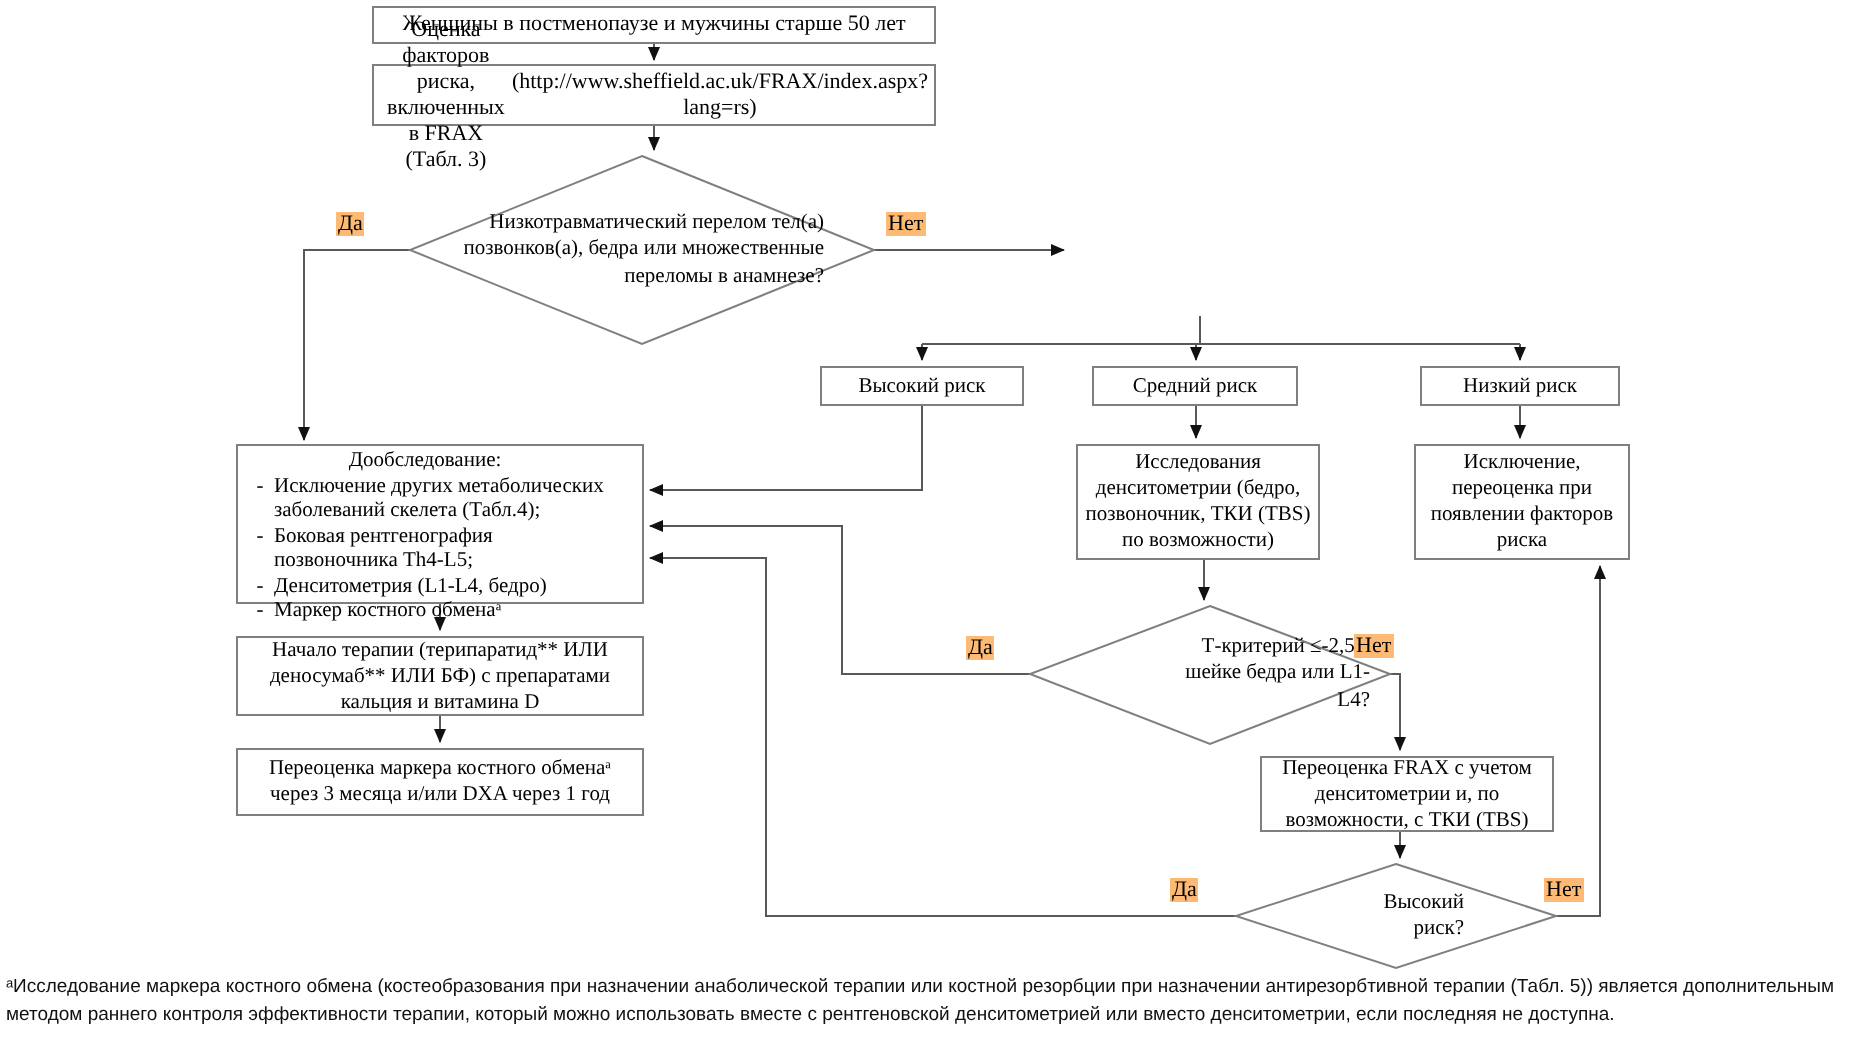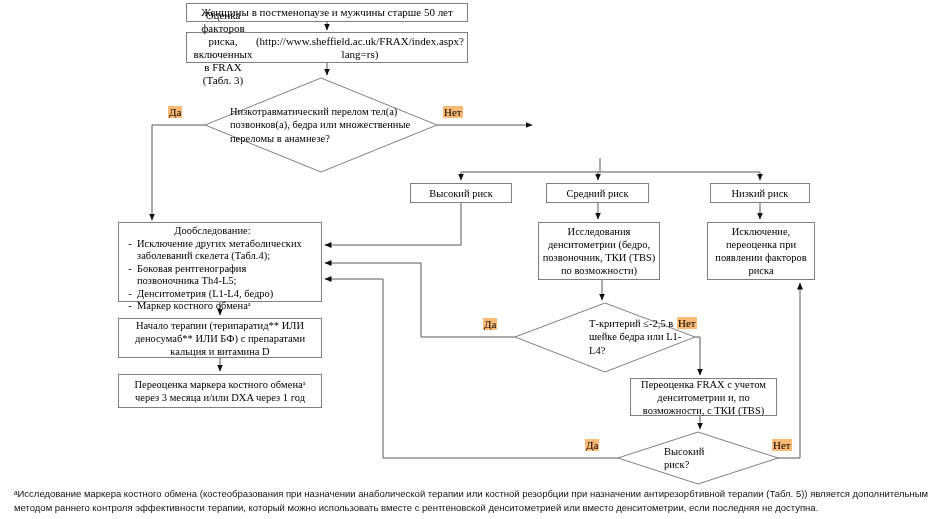--- a/index.html
+++ b/index.html
@@ -4,30 +4,30 @@
 <style>
   html,body{margin:0;padding:0;background:#fff;}
   .stage{position:relative;width:929px;height:519px;background:#fff;overflow:hidden;
          font-family:"Liberation Serif","DejaVu Serif",serif;color:#000;}
   .layer{position:absolute;left:0;top:0;width:929px;height:519px;}
   svg.layer{z-index:0;}
   .node{position:absolute;z-index:1;box-sizing:border-box;background:#fff;border:1px solid #7f7f7f;
         display:flex;align-items:center;justify-content:center;text-align:center;
         font-size:10.5px;line-height:13px;padding:1px 3px;}
   .dtext{position:absolute;z-index:1;background:transparent;border:none;display:flex;align-items:center;
-         justify-content:center;text-align:left;font-size:10.5px;line-height:13.5px;}
+         justify-content:center;text-align:right;font-size:10.5px;line-height:13.5px;}
   .lbl{position:absolute;z-index:1;font-size:11px;line-height:12px;background:#fdba74;padding:0 1px;}
   .list-node{position:absolute;z-index:1;box-sizing:border-box;background:#fff;border:1px solid #7f7f7f;
              font-size:10.5px;line-height:12.5px;padding:2px 19px 0 4px;}
   .list-node .ttl{text-align:center;}
   .li{display:flex;}
   .li .dash{width:14px;flex:0 0 14px;text-align:center;}
   .li .itxt{flex:1;}
   .ftn{position:absolute;z-index:1;left:3px;font-family:"Liberation Sans","DejaVu Sans",sans-serif;
-       font-size:9.5px;line-height:13.5px;color:#111;white-space:nowrap;margin-left:11px;}
+       font-size:9.5px;line-height:13.5px;color:#111;white-space:nowrap;}
 </style>
 </head>
 <body>
 
 <div class="stage">
 
   <svg class="layer" viewBox="0 0 929 519" xmlns="http://www.w3.org/2000/svg">
     <defs>
       <marker id="arr" markerWidth="8" markerHeight="8" refX="6.5" refY="3" orient="auto" markerUnits="userSpaceOnUse">
         <path d="M0,0 L7,3 L0,6 Z" fill="#111111"></path>

